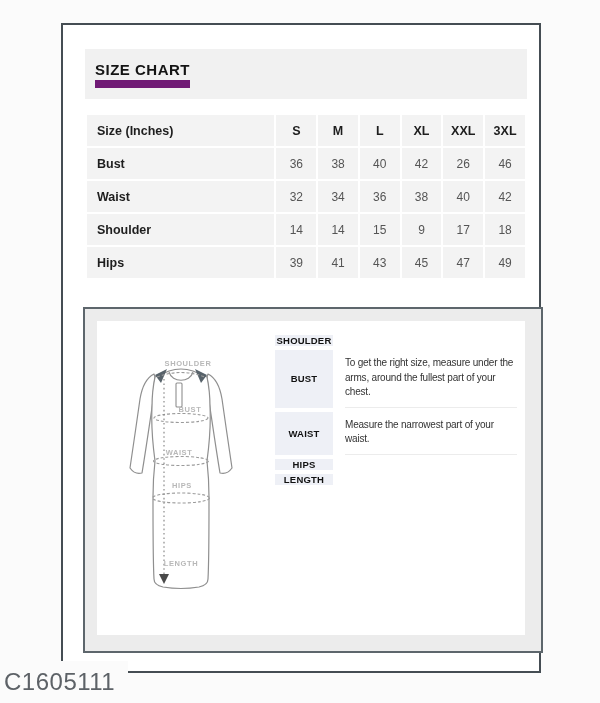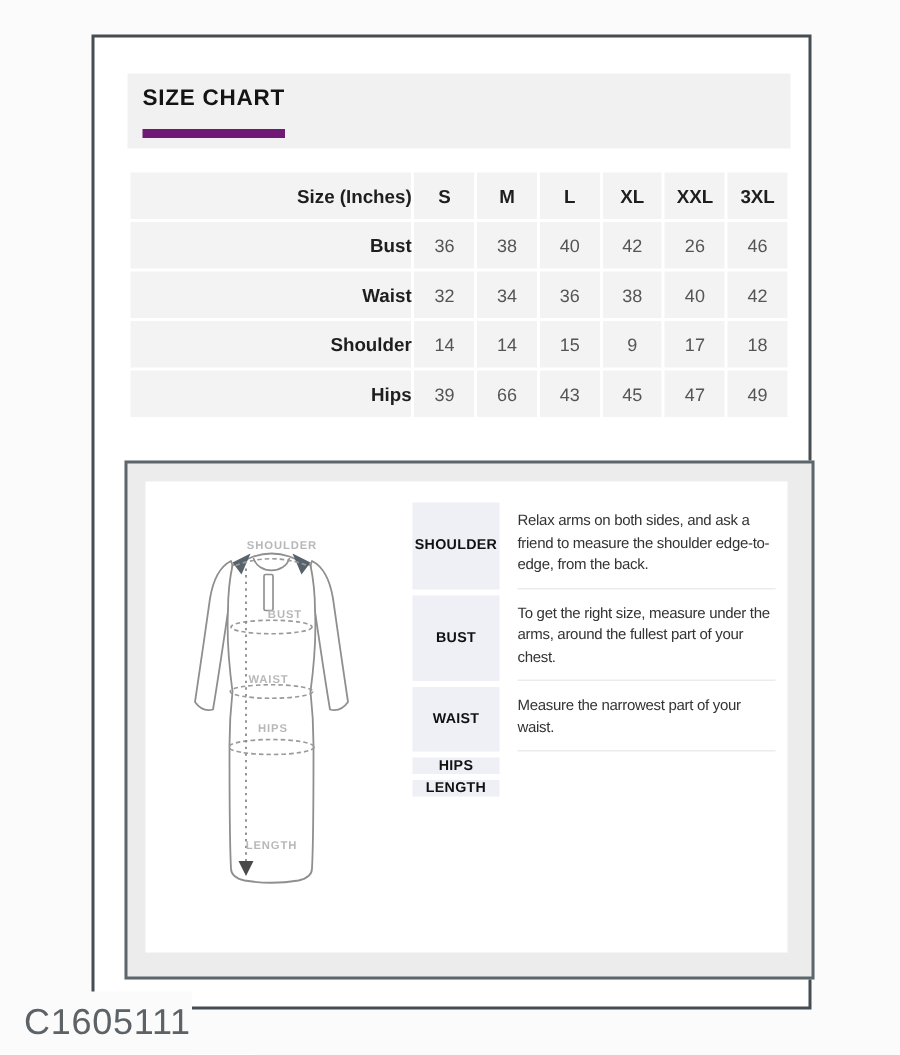--- a/index.html
+++ b/index.html
@@ -26,33 +26,33 @@
     position:absolute;left:61px;top:23px;width:480px;height:650px;
     background:#ffffff;border:2px solid var(--card-border);
   }
   .title-band{
     margin:24px 12px 0 22px;height:50px;
     background:var(--title-band-background);
     display:flex;align-items:center;
   }
   .page-title{
     margin-left:10px;font-size:15px;font-weight:bold;color:#141414;
-    letter-spacing:.5px;border-bottom:6px solid #701a75;padding-bottom:12px;
+    letter-spacing:.5px;border-bottom:8px solid #701a75;padding-bottom:2px;
   }
   .size-table-wrap{margin:14px 12px 0 22px;}
   table.size-table{
     width:100%;border-collapse:separate;border-spacing:2px;
   }
   table.size-table th,table.size-table td{
     background:var(--table-cell-background);height:31px;
     font-size:12px;color:var(--table-value-text);text-align:center;
     font-weight:normal;
   }
   table.size-table .lbl{
-    text-align:right;padding-left:10px;font-weight:bold;color:#1e1e1e;font-size:12.5px;
+    text-align:left;padding-left:10px;font-weight:bold;color:#1e1e1e;font-size:12.5px;
   }
   table.size-table thead th{font-weight:bold;color:#1e1e1e;font-size:12.5px;}
   .guide-panel{
     position:absolute;left:20px;top:282px;width:460px;height:346px;
     border:2px solid var(--guide-panel-border);
     background:var(--guide-panel-background);
     padding:12px 16px 16px 12px;
   }
   .guide-inner{width:100%;height:100%;background:#ffffff;display:flex;}
   .figure{width:178px;flex:0 0 178px;}
@@ -76,21 +76,21 @@
   .ill-dot{fill:none;stroke:#8a8a8a;stroke-width:1.2;stroke-dasharray:1.6 2.8;}
   .ill-dark{fill:#57626a;stroke:none;}
   .ill-label{
     font-family:"Liberation Sans",sans-serif;font-size:7.5px;font-weight:600;
     fill:#b8b8b8;letter-spacing:.6px;text-anchor:middle;
   }
   .ill-arrow{fill:#4a4a4a;}
   .watermark-box{
     position:absolute;left:0;top:661px;width:128px;height:42px;
     background:var(--page-background);z-index:5;
-    display:flex;align-items:center;padding-left:16px;
+    display:flex;align-items:center;padding-left:4px;
   }
   .watermark-text{font-size:24px;color:var(--watermark-text);letter-spacing:.5px;}
 </style>
 </head>
 <body>
 
 <div class="card">
 
   <div class="title-band">
     <span class="page-title">SIZE CHART</span>
@@ -142,21 +142,21 @@
           <td>14</td>
           <td>14</td>
           <td>15</td>
           <td>9</td>
           <td>17</td>
           <td>18</td>
         </tr>
         <tr>
           <td class="lbl">Hips</td>
           <td>39</td>
-          <td>66</td>
+          <td>41</td>
           <td>43</td>
           <td>45</td>
           <td>47</td>
           <td>49</td>
         </tr>
       </tbody>
     </table>
   </div>
 
   <div class="guide-panel">
@@ -188,21 +188,20 @@
           <text class="ill-label" x="93" y="91">BUST</text>
           <text class="ill-label" x="82" y="134">WAIST</text>
           <text class="ill-label" x="85" y="167">HIPS</text>
           <text class="ill-label" x="84" y="245">LENGTH</text>
         </svg>
       </div>
 
       <div class="guide-table">
         <div class="g-row">
           <div class="g-label">SHOULDER</div>
-          <div class="g-desc">Relax arms on both sides, and ask a friend to measure the shoulder edge-to-edge, from the back.</div>
         </div>
         <div class="g-row">
           <div class="g-label">BUST</div>
           <div class="g-desc">To get the right size, measure under the arms, around the fullest part of your chest.</div>
         </div>
         <div class="g-row">
           <div class="g-label">WAIST</div>
           <div class="g-desc">Measure the narrowest part of your waist.</div>
         </div>
         <div class="g-row">

